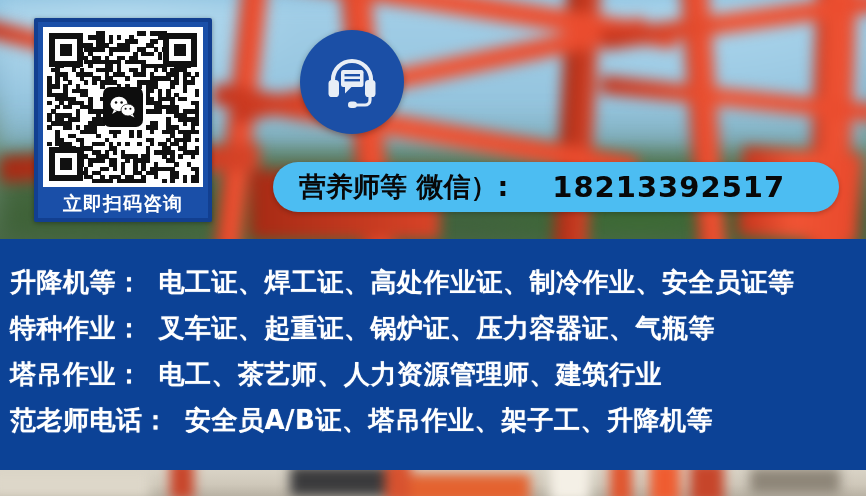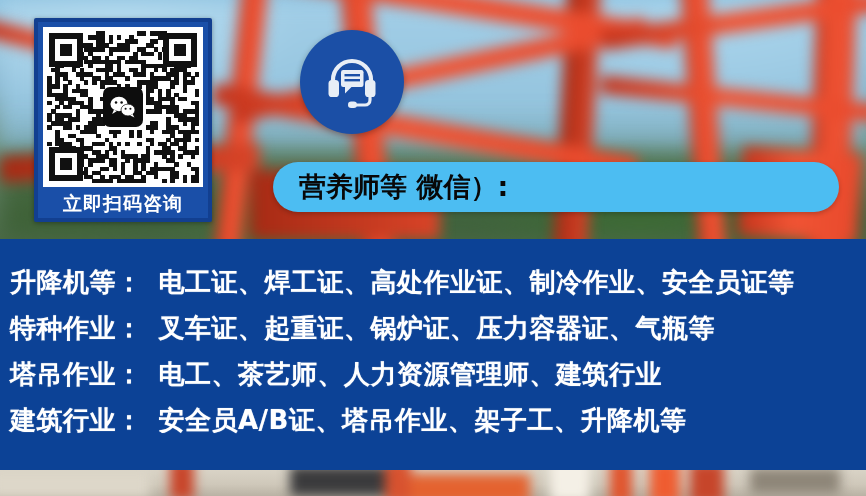--- a/index.html
+++ b/index.html
@@ -795,41 +795,42 @@
       <rect x="21.5" y="20" width="15.5" height="2.4" fill="#1b4fa6"></rect>
       <rect x="21.5" y="25" width="15.5" height="2.4" fill="#1b4fa6"></rect>
       <path d="M47 43 V46 A5 5 0 0 1 42 51 H34" fill="none" stroke="#e8eef6" stroke-width="3.2" stroke-linecap="round"></path>
       <rect x="25" y="47.5" width="9" height="6.4" rx="3.2" fill="#e8eef6"></rect>
     </svg>
   </div>
 
 
   <div class="phone-pill">
     <span class="label">营养师等 微信）:</span>
+    <span class="number">18213392517</span>
   </div>
 
   <div class="info-band">
 
     <div class="info-row">
       <span class="info-cat">升降机等：</span>
       <span class="info-val">电工证、焊工证、高处作业证、制冷作业、安全员证等</span>
     </div>
 
     <div class="info-row">
       <span class="info-cat">特种作业：</span>
       <span class="info-val">叉车证、起重证、锅炉证、压力容器证、气瓶等</span>
     </div>
 
     <div class="info-row">
       <span class="info-cat">塔吊作业：</span>
       <span class="info-val">电工、茶艺师、人力资源管理师、建筑行业</span>
     </div>
 
     <div class="info-row">
-      <span class="info-cat">建筑行业：</span>
+      <span class="info-cat">范老师电话：</span>
       <span class="info-val">安全员A/B证、塔吊作业、架子工、升降机等</span>
     </div>
 
   </div>
 
   <div class="bottom-strip">
     <div class="bs-blur">
       <div class="bs-shape" style="left:180px; top:0px; width:24px; height:40px; background:#c8452a;"></div>
       <div class="bs-shape" style="left:300px; top:6px; width:120px; height:30px; background:#3a3a3c;"></div>
       <div class="bs-shape" style="left:395px; top:0px; width:26px; height:44px; background:#d7522f;"></div>

